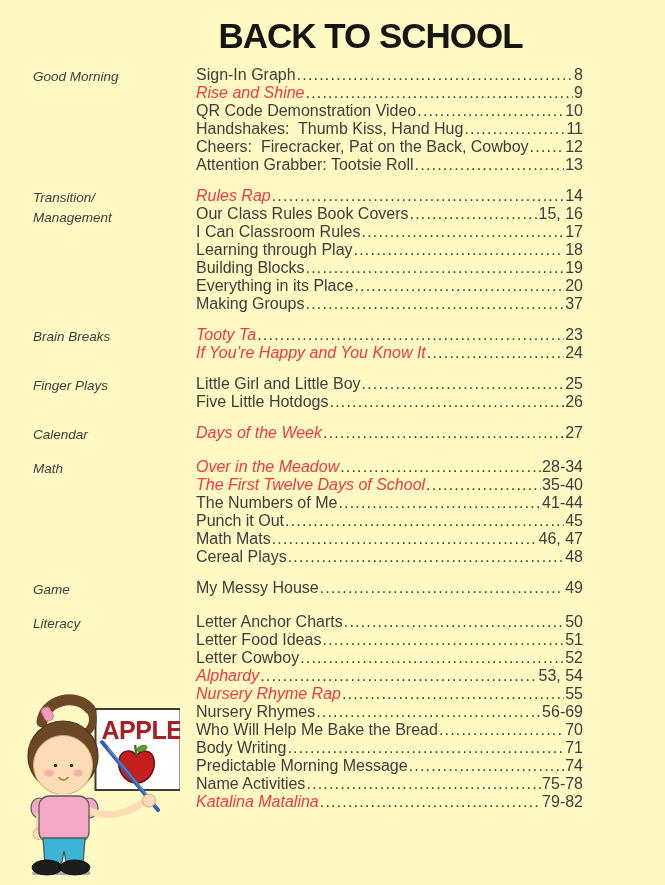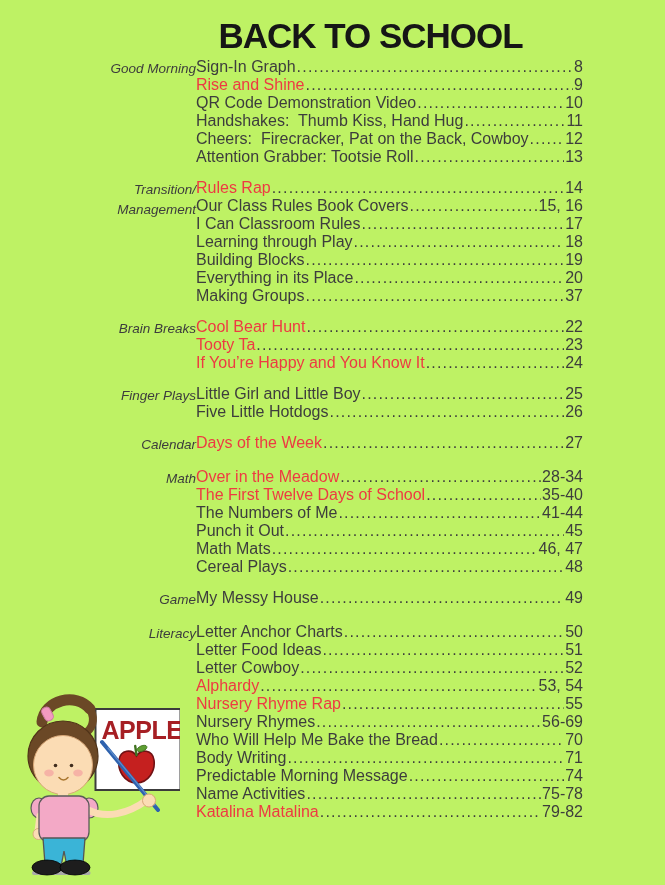--- a/index.html
+++ b/index.html
@@ -1,37 +1,37 @@
 <!DOCTYPE html>
 <html><head>
 <meta charset="utf-8">
 <style>
   html,body{margin:0;padding:0;background:#ffffff;}
   .page{
-    position:relative;width:665px;height:885px;background:#bef264;
+    position:relative;width:665px;height:885px;background:#fef9c3;
     font-family:"Liberation Sans",sans-serif;overflow:hidden;
   }
   .doc-title{
     position:absolute;top:16px;left:0;width:100%;margin:0;
     text-align:center;font-size:35px;font-weight:800;letter-spacing:-1px;
     color:#161616;transform:translateX(38px);
   }
-  .toc{position:absolute;left:33px;top:58px;width:550px;text-align:right;}
+  .toc{position:absolute;left:33px;top:66px;width:550px;}
   .section{display:flex;margin-bottom:13px;}
   .category{
     flex:0 0 163px;width:163px;font-size:13.5px;font-style:italic;
     color:#3d3d3d;line-height:20px;white-space:pre-line;padding-top:1px;
   }
   .entries{flex:1;min-width:0;}
   .entry{
     display:flex;align-items:baseline;line-height:18px;
     font-size:16px;color:#3d3d3d;
   }
   .entry-title{white-space:pre;flex:0 0 auto;}
-  .entry.red .entry-title{color:#ee3a42;}
+  .entry.red .entry-title{color:#ee3a42;font-style:italic;}
   .dots{
     flex:1 1 auto;min-width:8px;overflow:hidden;white-space:nowrap;
     color:#3d3d3d;letter-spacing:1.2px;margin:0 1px;
   }
   .dots::after{content:"..................................................................................................................................";}
   .page-num{flex:0 0 auto;white-space:pre;color:#3d3d3d;}
   .clipart{position:absolute;left:18px;top:692px;width:162px;height:192px;}
 </style>
 </head>
 <body>
@@ -113,25 +113,20 @@
           <div class="entry">
             <span class="entry-title">Making Groups</span>
             <span class="dots"></span>
             <span class="page-num">37</span>
           </div>
         </div>
       </div>
       <div class="section">
         <div class="category">Brain Breaks</div>
         <div class="entries">
-          <div class="entry red">
-            <span class="entry-title">Cool Bear Hunt</span>
-            <span class="dots"></span>
-            <span class="page-num">22</span>
-          </div>
           <div class="entry red">
             <span class="entry-title">Tooty Ta</span>
             <span class="dots"></span>
             <span class="page-num">23</span>
           </div>
           <div class="entry red">
             <span class="entry-title">If You’re Happy and You Know It</span>
             <span class="dots"></span>
             <span class="page-num">24</span>
           </div>

